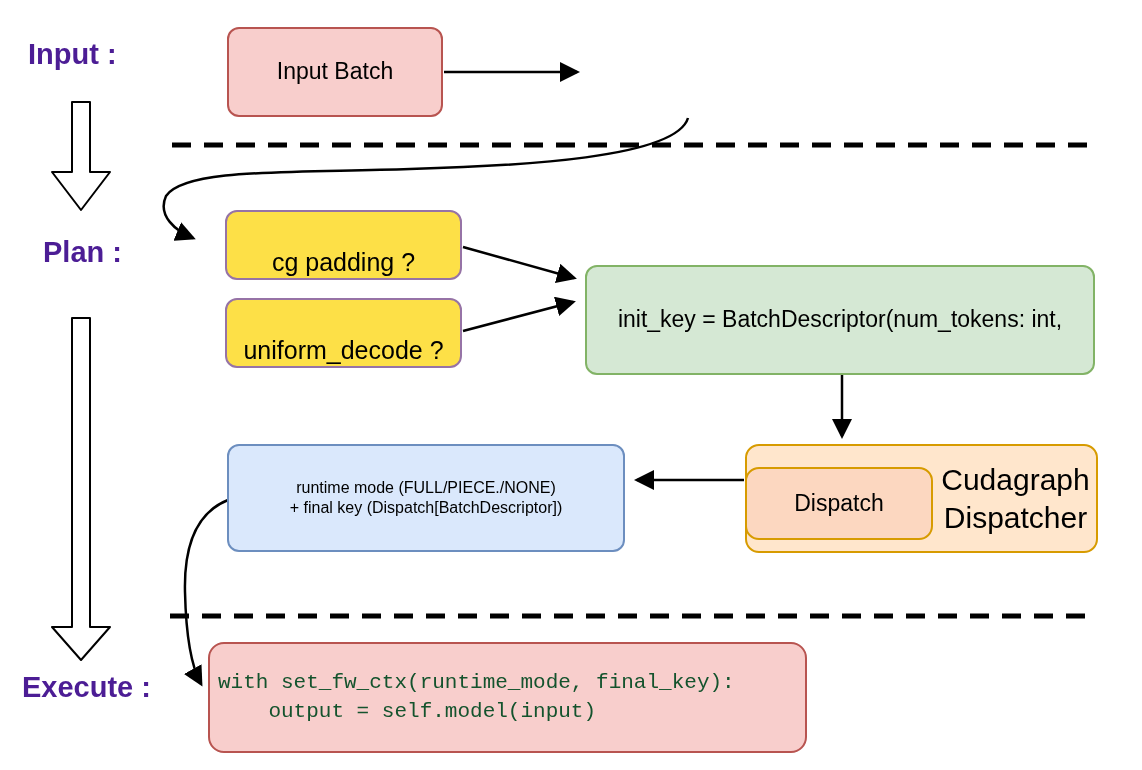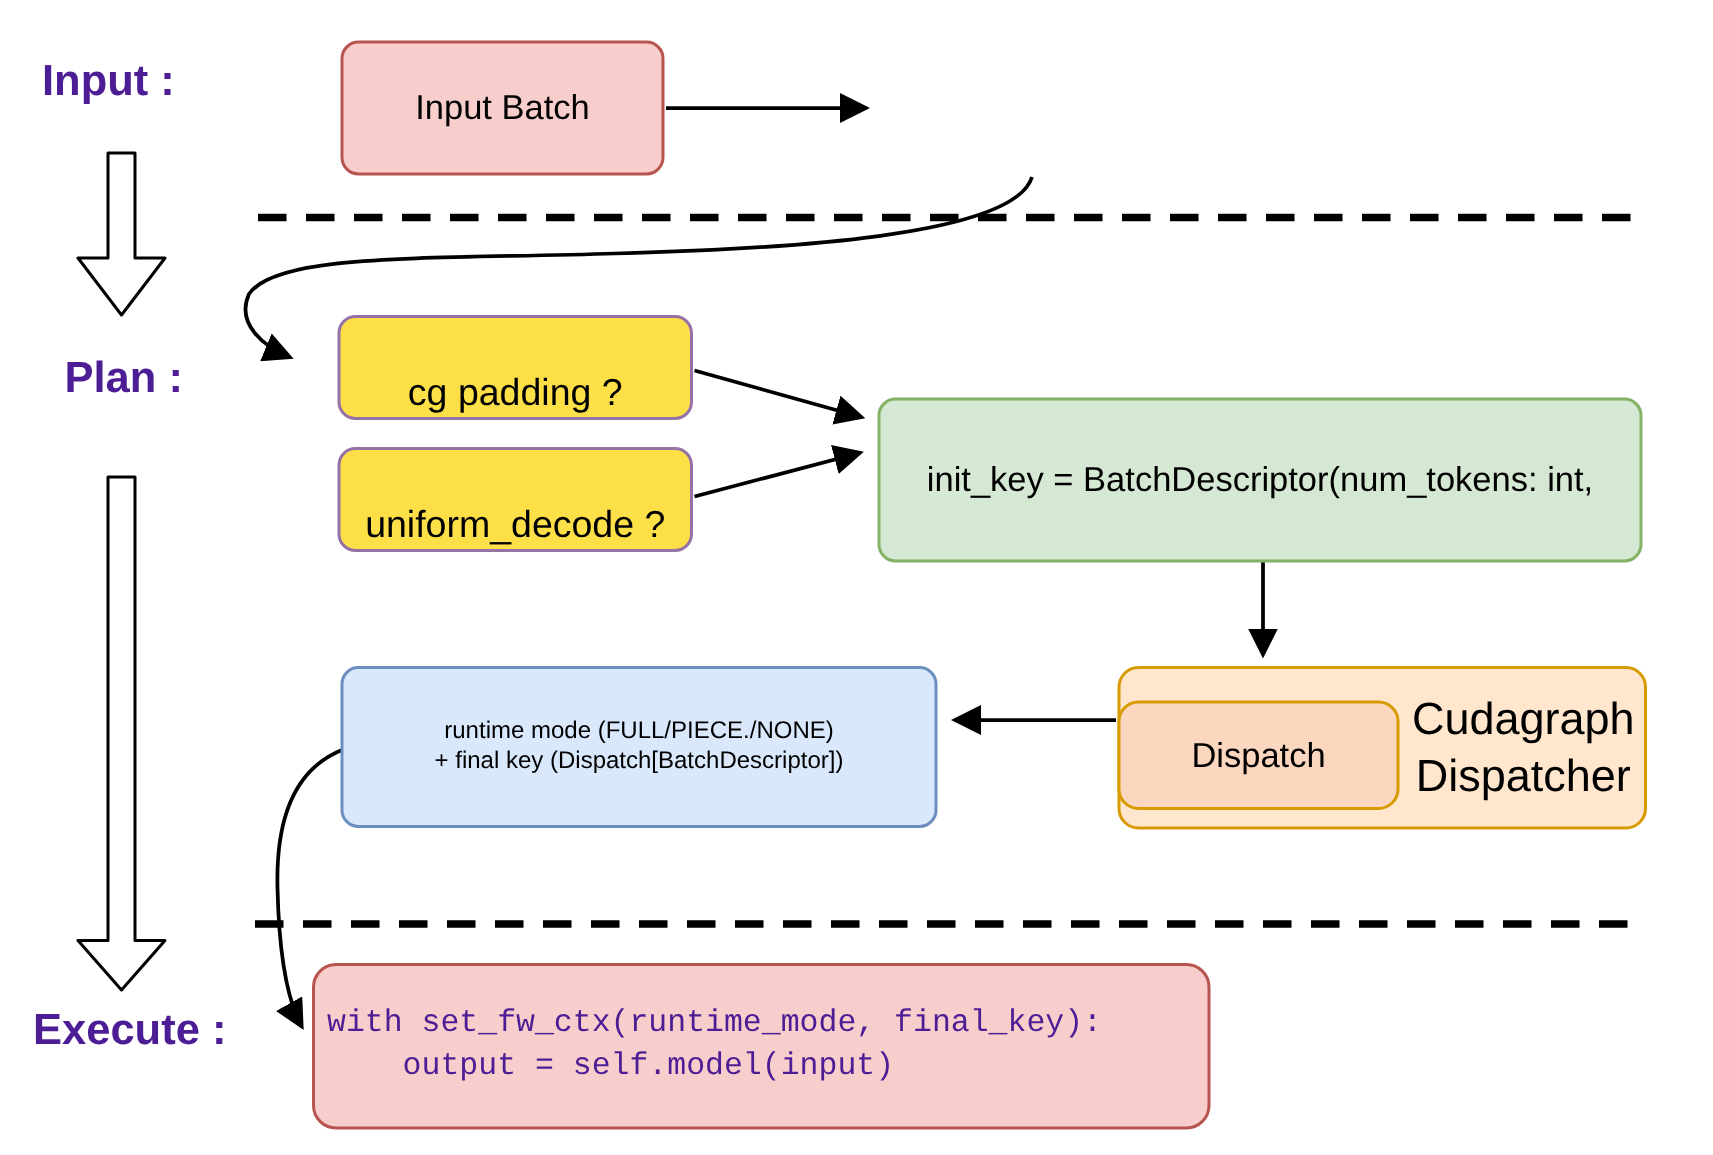--- a/index.html
+++ b/index.html
@@ -60,21 +60,21 @@
   #node-execute-code   {
     left: 208px; top: 642px; width: 599px; height: 111px;
     align-items: flex-start; justify-content: center;
     padding-left: 8px; border-radius: 16px;
   }
   #node-execute-code pre {
     margin: 0;
     font-family: "Liberation Mono", "DejaVu Sans Mono", monospace;
     font-size: 21px;
     line-height: 1.35;
-    color: #4c1d95;
+    color: #14532d;
     white-space: pre;
     text-align: left;
   }
   #label-input   { left: 28px; top: 38px; }
   #label-plan    { left: 43px; top: 236px; }
   #label-execute { left: 22px; top: 671px; }
 
   svg#connector-layer {
     position: absolute;
     left: 0; top: 0;

